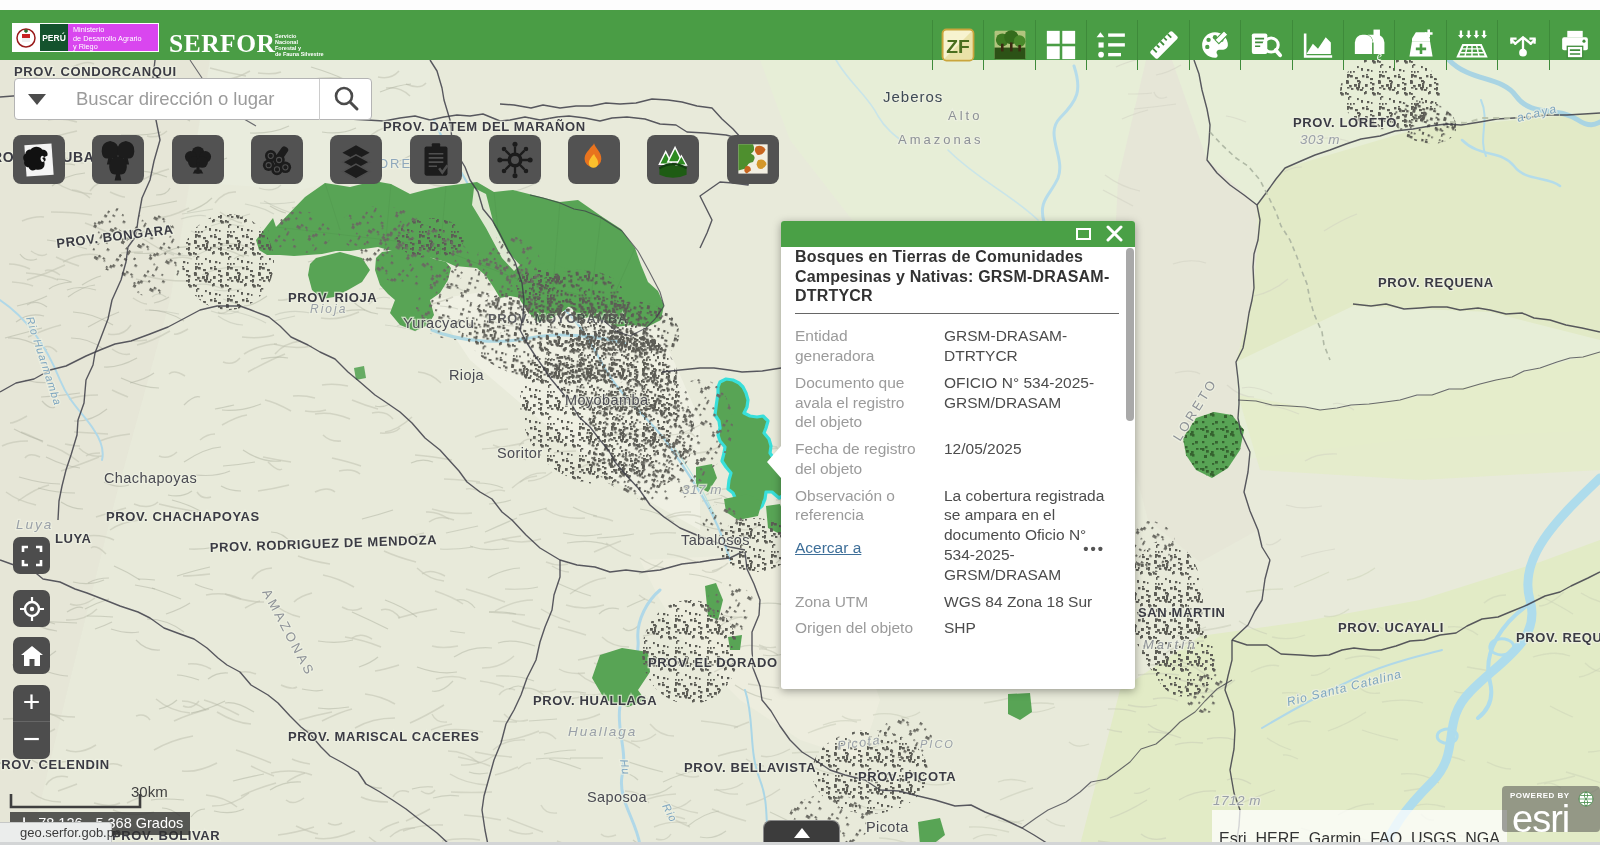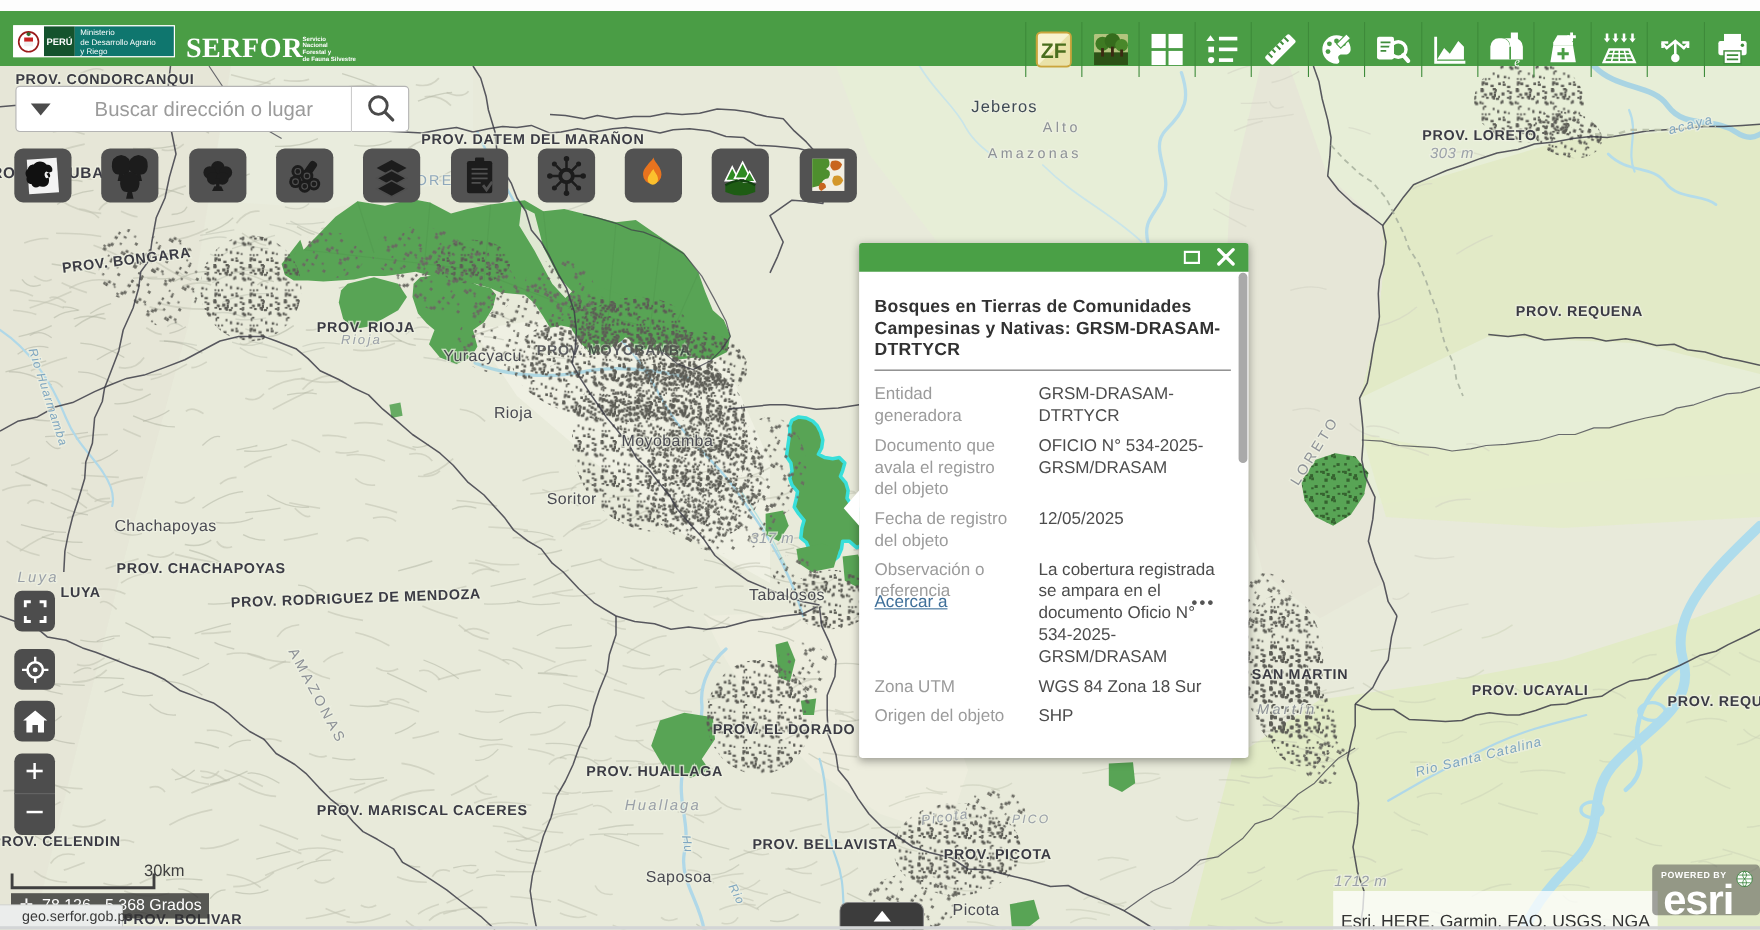--- a/index.html
+++ b/index.html
@@ -2,55 +2,55 @@
 <html><head><meta charset="utf-8">
 <style>
 *{margin:0;padding:0;box-sizing:border-box}
 html,body{width:1600px;height:845px;overflow:hidden;font-family:"Liberation Sans",sans-serif;background:#e9ebdc}
 #map{position:absolute;left:0;top:0}
 #whitetop{position:absolute;left:0;top:0;width:1600px;height:10px;background:#fdfdfd;z-index:30}
 #hdr{position:absolute;left:0;top:10px;width:1600px;height:50px;background:#4a9d45;z-index:30}
 #logo{position:absolute;left:12px;top:13px;height:29px;display:flex;border:1px solid #fff;background:#fff}
 #lg1{width:27px;background:#fff;position:relative}
 #lg2{width:28px;background:#14532d;color:#fff;font-size:8.5px;font-weight:bold;display:flex;align-items:center;justify-content:center}
-#lg3{width:90px;background:#0f766e;color:#fff;font-size:7.3px;line-height:8.6px;padding:2px 0 0 5px}
+#lg3{width:90px;background:#d946ef;color:#fff;font-size:7.3px;line-height:8.6px;padding:2px 0 0 5px}
 #serfor{position:absolute;left:169px;top:19px;color:#fff;font-family:"Liberation Serif",serif;font-weight:bold;font-size:25.5px;letter-spacing:0.5px}
 #serfsm{position:absolute;left:275px;top:23px;color:#fff;font-size:5.5px;line-height:6px;font-weight:bold}
 #tbar{position:absolute;right:0;top:10px;height:50px;display:flex;z-index:31}
 .tb{width:51.4px;height:50px;display:flex;align-items:center;justify-content:center;border-left:1px solid #3e8a3a}
 #search{position:absolute;left:14px;top:78px;width:358px;height:42px;background:#fff;border:1px solid #b4b4b4;border-radius:4px;z-index:20;display:flex;align-items:center}
 #search .arr{width:0;height:0;border-left:9.5px solid transparent;border-right:9.5px solid transparent;border-top:11px solid #4c4c4c;margin-left:13px}
-#search .ph{color:#9b9b9b;font-size:18.5px;margin-left:40px;flex:1}
+#search .ph{color:#9b9b9b;font-size:18.5px;margin-left:30px;flex:1}
 #search .sep{width:1px;height:41px;background:#ccc}
 #search .mag{width:51px;display:flex;align-items:center;justify-content:center}
 .dk{position:absolute;top:135px;width:52px;height:49px;background:#525252;border-radius:8px;z-index:20;display:flex;align-items:center;justify-content:center}
 .lc{position:absolute;left:13px;width:37px;background:#4d4d4d;border-radius:7px;z-index:20;display:flex;align-items:center;justify-content:center}
 #zoomp{position:absolute;left:13px;top:685px;width:37px;height:74px;background:#4d4d4d;border-radius:7px;z-index:20;color:#fff;text-align:center}
 #zoomp .z{font-size:30px;height:37px;line-height:34px;font-weight:normal}
 #popup{position:absolute;left:781px;top:221px;width:354px;height:468px;background:#fff;border-radius:3px;box-shadow:0 2px 8px rgba(0,0,0,.35);z-index:25}
 #ptitle{height:26px;background:#4aa046;border-radius:3px 3px 0 0;position:relative}
-#pbody{padding:23px 18px 0 14px;position:relative;height:318px}
+#pbody{padding:0 18px 0 14px;position:relative;height:318px}
 #ptext{font-size:16px;font-weight:bold;color:#323232;line-height:19.7px;letter-spacing:0.2px}
 .prow{display:flex;font-size:15.5px;line-height:19.8px;margin-bottom:7px}
 .prl{width:149px;color:#9b9b9b;flex-shrink:0}
 .prv{color:#4c4c4c}
 #pdiv{border-top:1px solid #666;margin:7px 0 12px 0;width:324px}
 #acer{position:absolute;left:14px;bottom:8px;font-size:15.5px;color:#3e6f99;text-decoration:underline}
 #dots{position:absolute;right:30px;bottom:8px;font-size:15px;color:#555;letter-spacing:2px;font-weight:bold}
 #psb{position:absolute;right:1px;top:27px;width:8px;height:173px;background:#a9a9a9;border-radius:4px}
 #ptr{position:absolute;left:-14px;top:225px;width:0;height:0;border-top:16px solid transparent;border-bottom:16px solid transparent;border-right:14px solid #fff}
 #coords{position:absolute;left:10px;top:812px;width:180px;height:23px;background:rgba(45,45,45,.78);z-index:21;color:#fff;font-size:14.5px;line-height:23px;padding-left:8px;white-space:nowrap}
 #status{position:absolute;left:0;top:822px;width:112px;height:21px;background:#ebedec;border:1px solid #c6c8c7;border-left:none;border-bottom:none;z-index:22;color:#3a3a3a;font-size:13px;line-height:20px;padding-left:20px;border-top-right-radius:3px}
 #scalet{position:absolute;left:131px;top:783px;font-size:15px;color:#3f3f3f;z-index:20;font-weight:normal}
 #btmstrip{position:absolute;left:0;top:842px;width:1600px;height:3px;background:#d3d5d6;z-index:23}
 #tab{position:absolute;left:763px;top:820px;width:77px;height:25px;background:#3c3c3c;border:1px solid #8a8a8a;border-bottom:none;border-radius:8px 8px 0 0;z-index:21;display:flex;align-items:center;justify-content:center}
 #attrib{position:absolute;left:1212px;top:810px;height:40px;background:rgba(255,255,255,.75);z-index:20;color:#323232;font-size:16px;line-height:26px;padding:16px 7px}
 #esri{position:absolute;left:1502px;top:786px;width:98px;height:46px;background:rgba(70,70,70,.5);border-radius:4px;z-index:20}
 #esri .pb{color:#fff;font-size:8px;letter-spacing:.5px;position:absolute;left:8px;top:5px;font-weight:bold}
-#esri .big{color:#fff;font-size:38px;font-weight:bold;position:absolute;left:10px;top:12px;letter-spacing:-1px}
+#esri .big{color:#fff;font-size:38px;font-weight:normal;position:absolute;left:10px;top:12px;letter-spacing:-1px}
 </style></head>
 <body>
 <div id="map"><svg width="1600" height="845" viewBox="0 0 1600 845" xmlns="http://www.w3.org/2000/svg" font-family="Liberation Sans, sans-serif">
 <defs>
         <pattern id="spk" width="32" height="32" patternUnits="userSpaceOnUse" patternTransform="rotate(0)">
           <rect x="13" y="16" width="2.9" height="2.2" fill="#5c5c55"></rect>
           <rect x="15" y="17" width="1.8" height="2.3" fill="#5c5c55"></rect>
           <rect x="18" y="23" width="1.6" height="2.0" fill="#5c5c55"></rect>
           <rect x="3" y="23" width="2.5" height="1.6" fill="#5c5c55"></rect>
           <rect x="28" y="28" width="2.5" height="2.4" fill="#5c5c55"></rect>

